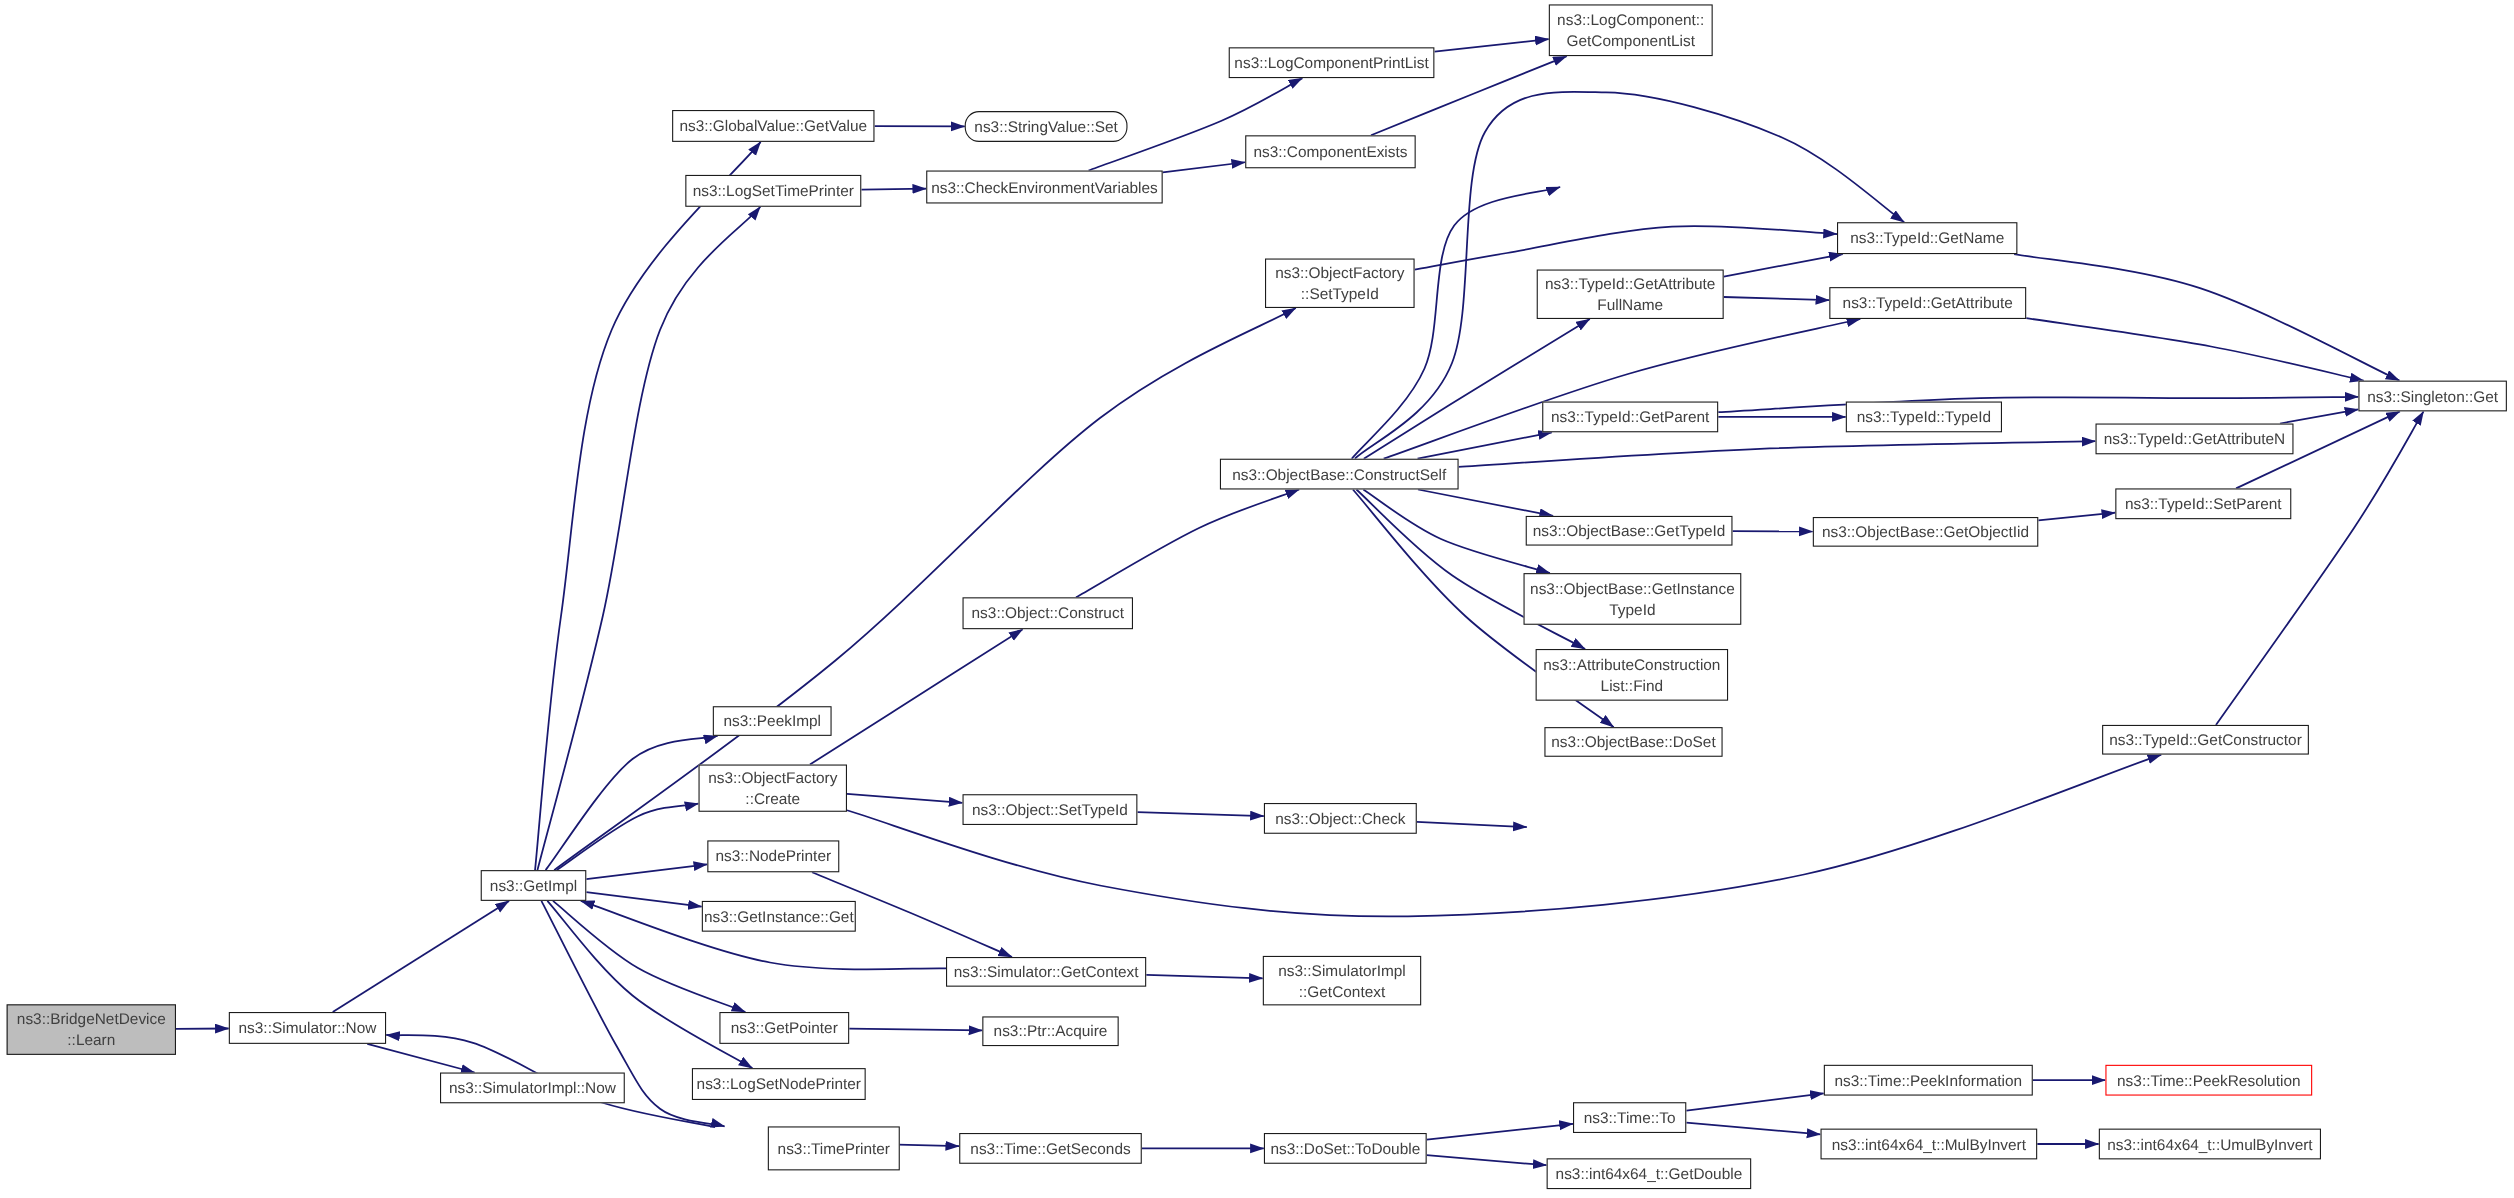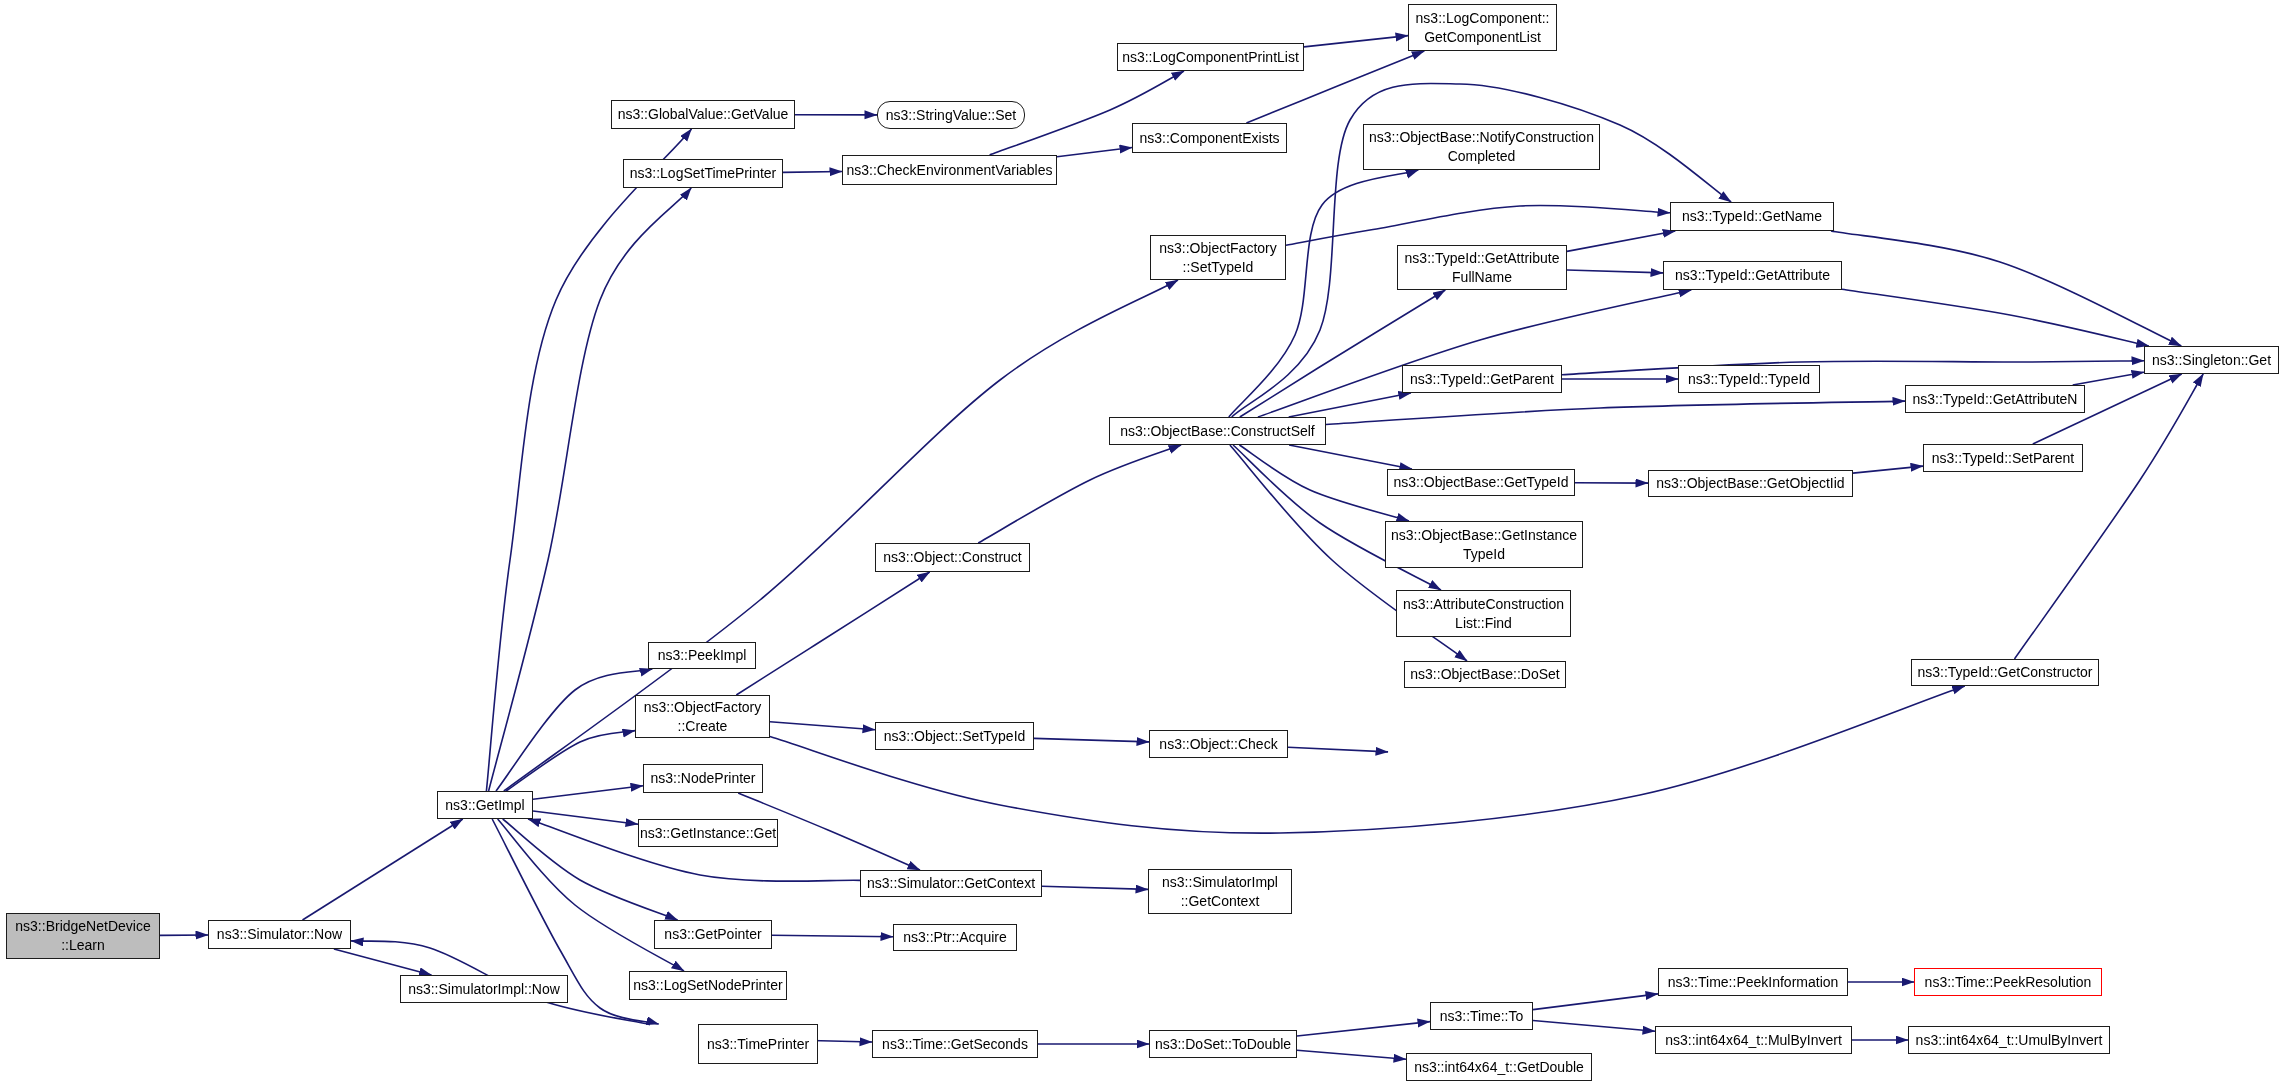--- a/index.html
+++ b/index.html
@@ -2,21 +2,21 @@
 <html><head>
 <meta charset="utf-8">
 <style>
   html,body{margin:0;padding:0;background:#ffffff;}
   #canvas{position:relative;width:2285px;height:1089px;background:#ffffff;overflow:hidden;
           font-family:"Liberation Sans", sans-serif;}
   #edges{position:absolute;left:0;top:0;width:2285px;height:1089px;}
   #nodes{position:absolute;left:0;top:0;width:2285px;height:1089px;}
   .node{position:absolute;box-sizing:border-box;background:#ffffff;border:1.5px solid #1c1c1c;
         display:flex;flex-direction:column;justify-content:center;align-items:center;
-        font-size:14px;line-height:19px;color:#000000;white-space:nowrap;text-align:center;}
+        font-size:14px;line-height:19px;color:#404040;white-space:nowrap;text-align:center;}
   .node.root{background:#bdbdbd;}
   .node.highlight{border-color:#ff0000;}
   .lbl{display:block;}
 </style>
 </head>
 <body>
 
 <div id="canvas">
   <svg id="edges" width="2285" height="1089" viewBox="0 0 2285 1089" xmlns="http://www.w3.org/2000/svg">
     <defs>
@@ -120,24 +120,20 @@
         <span class="lbl">ns3::LogComponent::</span>
         <span class="lbl">GetComponentList</span>
       </div>
       <div class="node" style="left: 1132px; top: 123px; width: 155px; height: 30px;">
         <span class="lbl">ns3::ComponentExists</span>
       </div>
       <div class="node" style="left: 1150px; top: 235px; width: 136px; height: 45px;">
         <span class="lbl">ns3::ObjectFactory</span>
         <span class="lbl">::SetTypeId</span>
       </div>
-      <div class="node" style="left: 1363px; top: 124px; width: 237px; height: 46px;">
-        <span class="lbl">ns3::ObjectBase::NotifyConstruction</span>
-        <span class="lbl">Completed</span>
-      </div>
       <div class="node" style="left: 1670px; top: 202px; width: 164px; height: 29px;">
         <span class="lbl">ns3::TypeId::GetName</span>
       </div>
       <div class="node" style="left: 1397px; top: 245px; width: 170px; height: 45px;">
         <span class="lbl">ns3::TypeId::GetAttribute</span>
         <span class="lbl">FullName</span>
       </div>
       <div class="node" style="left: 1663px; top: 261px; width: 179px; height: 29px;">
         <span class="lbl">ns3::TypeId::GetAttribute</span>
       </div>

